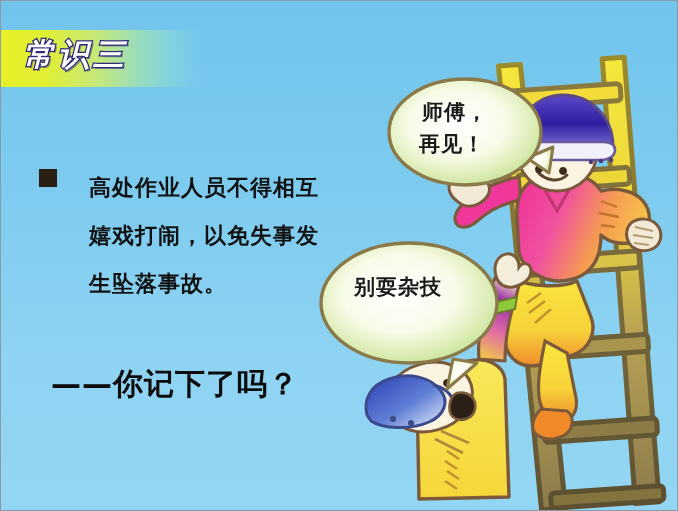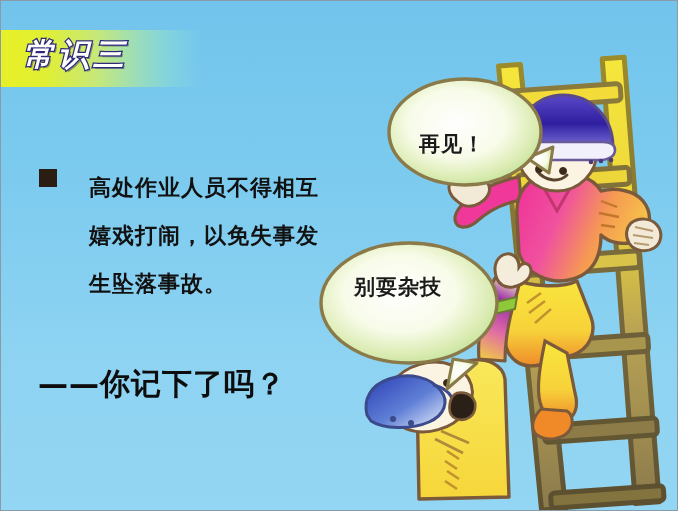--- a/index.html
+++ b/index.html
@@ -64,21 +64,21 @@
   }
   #bullet-text{
     margin:0;padding:0 0 0 50px;
     font-family:Liberation Sans, sans-serif;
     font-size:22px;font-weight:bold;color:#111111;
     line-height:48px;letter-spacing:1px;
     text-indent:0;
     word-break:break-all;
   }
   #tagline{
-    position:absolute;left:37px;top:363px;
+    position:absolute;left:50px;top:363px;
     font-family:"DejaVu Sans","Liberation Sans",sans-serif;
     font-size:30px;font-weight:bold;color:#0d0d0d;
     letter-spacing:1px;white-space:nowrap;
   }
 
   
   #art{position:absolute;left:300px;top:40px;width:378px;height:471px;}
   .bubble-text{
     position:absolute;
     font-family:"DejaVu Sans","Liberation Sans",sans-serif;
@@ -256,17 +256,18 @@
         <path d="M226 117 L252 106 L248 132 Z" fill="url(#gBub)" stroke="#8a7a4a" stroke-width="3" stroke-linejoin="round"></path>
         <ellipse cx="164" cy="91" rx="76" ry="53" fill="url(#gBub)" stroke="#8a7a4a" stroke-width="3.4"></ellipse>
       </g>
 
       <g>
         <path d="M152 318 L176 322 L146 348 Z" fill="url(#gBub)" stroke="#8a7a4a" stroke-width="3" stroke-linejoin="round"></path>
         <ellipse cx="108" cy="262" rx="88" ry="60" fill="url(#gBub)" stroke="#8a7a4a" stroke-width="3.4"></ellipse>
       </g>
     </svg>
 
+    <div class="bubble-text" id="bubble1-l1">师傅，</div>
     <div class="bubble-text" id="bubble1-l2">再见！</div>
     <div class="bubble-text" id="bubble2-l1">别耍杂技</div>
   </div>
 
 </div>
 
 </body></html>

